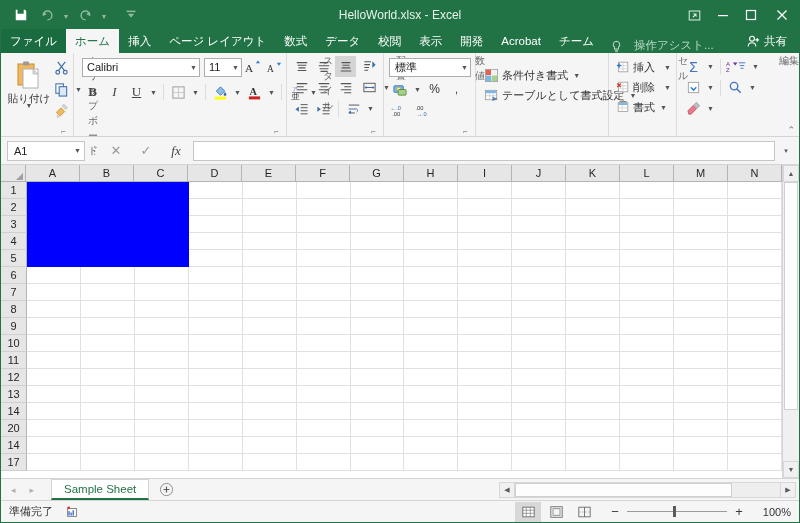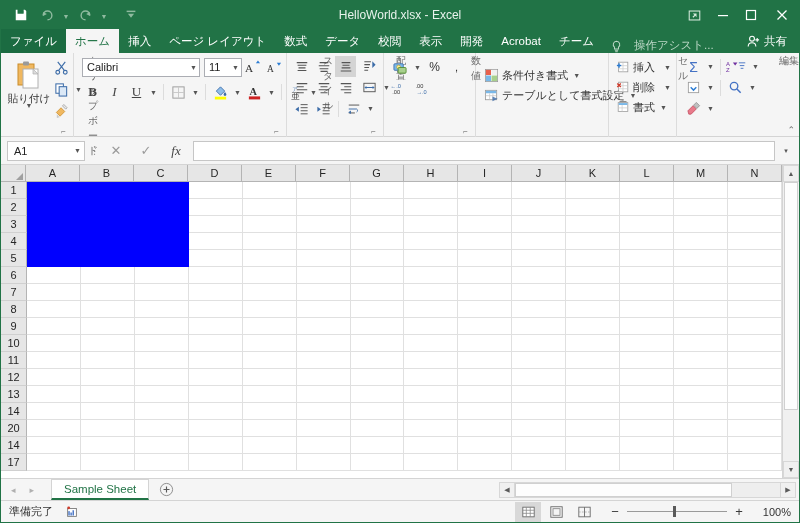--- a/index.html
+++ b/index.html
@@ -448,20 +448,26 @@
           <div class="ibtn sm">▼</div>
         </div>
       </div>
       <div class="rgroup-label">配置</div>
       <div class="dlg-launch">⌐</div>
     </div>
 
     <div class="rgroup" style="width:92px">
       <div class="rgroup-body" style="flex-direction:column; padding-left:5px">
         <div class="smallrow" style="height:22px">
+          <div class="numfmt">
+            <span class="v">標準</span>
+            <span class="ddcaret">▼</span>
+          </div>
+        </div>
+        <div class="smallrow" style="height:22px">
           <div class="ibtn" style="width:22px">
             <svg width="16" height="15" viewBox="0 0 16 16">
                 <rect x="1.5" y="4" width="10" height="7" rx="1" fill="#7ab8e8" stroke="#3c6ca8" stroke-width=".9"></rect>
                 <circle cx="6.5" cy="7.5" r="2" fill="#fff59d" stroke="#c9a227" stroke-width=".7"></circle>
                 <rect x="6" y="8" width="8.5" height="6" rx="1" fill="#a8d08d" stroke="#4e8b2c" stroke-width=".9"></rect>
               </svg>
           </div>
           <div class="ibtn sm">▼</div>
           <div class="ibtn" style="font-size:12px;color:#333">%</div>
           <div class="ibtn" style="font-size:11px;color:#333">,</div>

